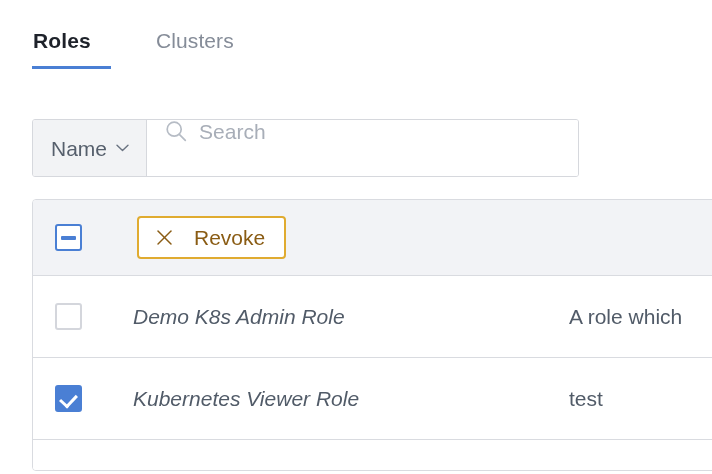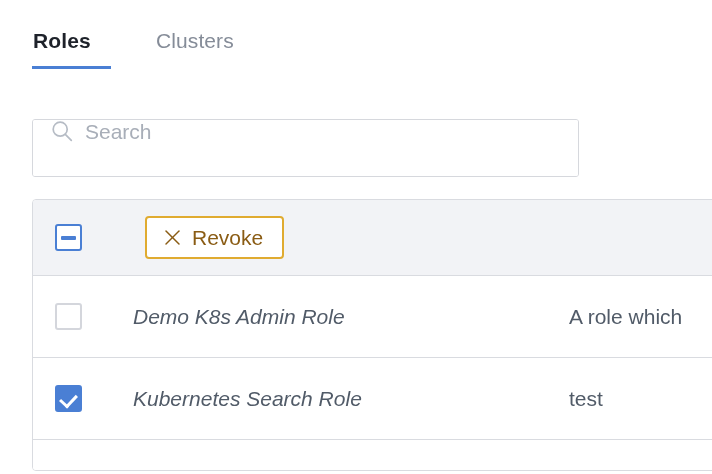--- a/index.html
+++ b/index.html
@@ -220,29 +220,29 @@
     width: 8px;
     height: 13px;
     border: solid #ffffff;
     border-width: 0 3px 3px 0;
     transform: rotate(43deg);
   }
 
   .revoke-btn {
     display: inline-flex;
     align-items: center;
-    gap: 11px;
+    gap: 21px;
     height: 43px;
     padding: 0 19px 0 17px;
     background: #ffffff;
     border: 2px solid #e0ab30;
     border-radius: 4px;
     cursor: pointer;
     font-family: inherit;
-    margin-left: 12px;
+    margin-left: 4px;
   }
 
   .revoke-x {
     width: 17px;
     height: 17px;
     display: block;
     flex: 0 0 auto;
   }
 
   .revoke-x svg { display: block; }
@@ -291,20 +291,28 @@
 
 <div class="page">
 
   <div class="tabbar">
     <button class="tab tab-roles">Roles</button>
     <button class="tab tab-clusters">Clusters</button>
     <div class="tab-underline"></div>
   </div>
 
   <div class="searchrow">
+    <div class="field-select">
+      <span class="field-select-label">Name</span>
+      <span class="chevron">
+        <svg viewBox="0 0 13 8" width="13" height="8" aria-hidden="true">
+          <path d="M1 1.2 L6.5 6.6 L12 1.2" fill="none" stroke="#6b7482" stroke-width="1.4" stroke-linecap="round" stroke-linejoin="round"></path>
+        </svg>
+      </span>
+    </div>
     <div class="search-area">
       <span class="search-icon">
         <svg viewBox="0 0 22 22" width="22" height="22" aria-hidden="true">
           <circle cx="9.2" cy="9.2" r="7" fill="none" stroke="#b6bcc5" stroke-width="1.7"></circle>
           <line x1="14.3" y1="14.3" x2="20.3" y2="20.3" stroke="#b6bcc5" stroke-width="1.7" stroke-linecap="round"></line>
         </svg>
       </span>
       <input class="search-input" type="text" placeholder="Search" style="">
     </div>
   </div>
@@ -331,21 +339,21 @@
         <span class="cb cb-unchecked"></span>
       </div>
       <div class="cell-name">Demo K8s Admin Role</div>
       <div class="cell-desc">A role which</div>
     </div>
 
     <div class="table-row">
       <div class="cell-check">
         <span class="cb cb-checked"></span>
       </div>
-      <div class="cell-name">Kubernetes Search Role</div>
+      <div class="cell-name">Kubernetes Viewer Role</div>
       <div class="cell-desc">test</div>
     </div>
 
     <div class="table-row partial"></div>
 
   </div>
 
 </div>
 
 </body></html>

